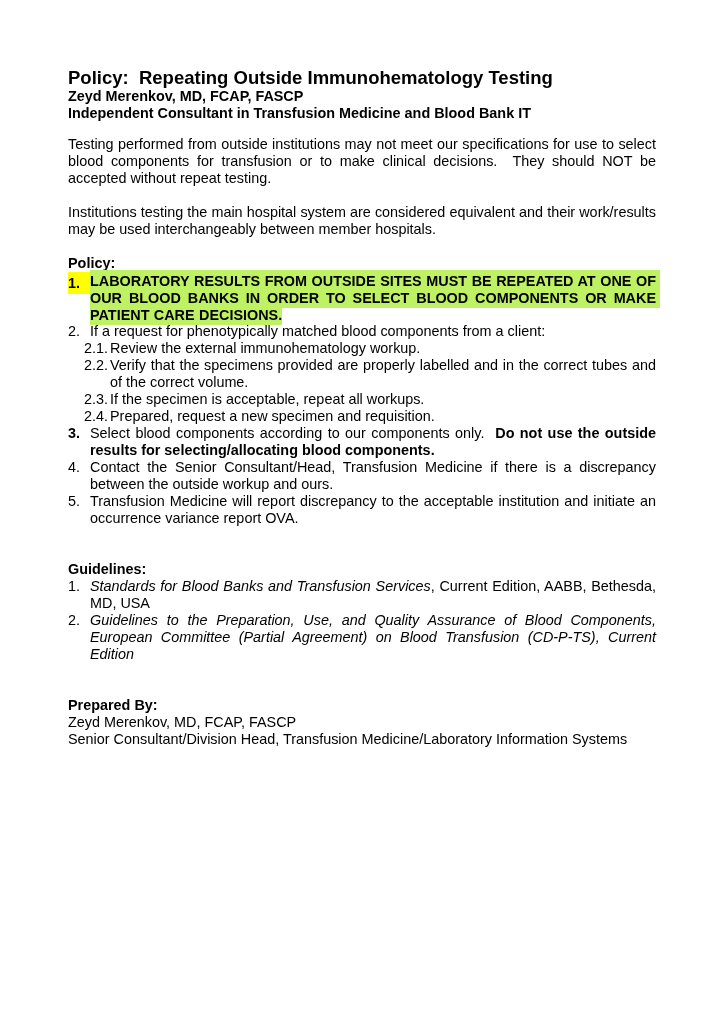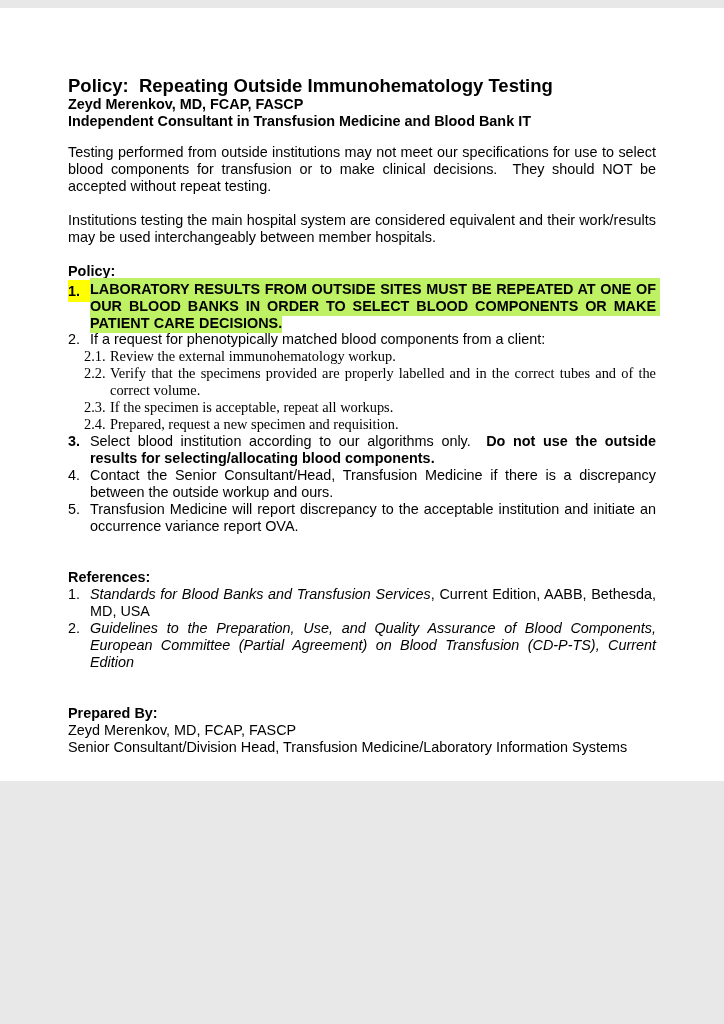--- a/index.html
+++ b/index.html
@@ -1,39 +1,39 @@
 <!DOCTYPE html>
 <html><head>
 <meta charset="utf-8">
 <style>
   html,body{margin:0;padding:0;background:#e8e8e8;}
   .page{
     position:relative;
-    width:724px;height:773px;
+    width:724px;height:1024px;
     background:#ffffff;
     font-family:"Liberation Sans", sans-serif;
     color:#000000;
     overflow:hidden;
-    margin:8px auto;
+    margin:0 auto;
   }
   .content{
     position:absolute;left:68px;top:68px;width:588px;
     font-size:14.4px;line-height:17px;
   }
   .title{font-weight:bold;font-size:18.5px;line-height:20px;}
   .b{font-weight:bold;}
   .i{font-style:italic;}
   .txt{white-space:pre-wrap;}
   .just{text-align:justify;}
   .sp-h{height:14px;}
   .sp1{height:17px;}
   .sp2{height:34px;}
   .li{position:relative;padding-left:22px;}
   .li .num{position:absolute;left:0;top:0;white-space:nowrap;}
-  .sub{margin-left:16px;padding-left:26px;font-family:Liberation Serif, serif;}
+  .sub{margin-left:16px;padding-left:26px;}
   .tight{word-spacing:0.4px;}
   .hl{background:#bef264;padding:2.5px 0;}
   .numhl{top:-2.5px;height:22px;padding-top:2.5px;box-sizing:border-box;width:22px;background:#ffff00;}
 </style>
 </head>
 <body>
 
 <div class="page">
   <div class="content">
 
@@ -55,29 +55,29 @@
     <div class="li just"><span class="num">2.</span><span class="txt">If a request for phenotypically matched blood components from a client:</span></div>
 
     <div class="li sub just"><span class="num">2.1.</span><span class="txt">Review the external immunohematology workup.</span></div>
 
     <div class="li sub just"><span class="num">2.2.</span><span class="txt">Verify that the specimens provided are properly labelled and in the correct tubes and of the correct volume.</span></div>
 
     <div class="li sub just"><span class="num">2.3.</span><span class="txt">If the specimen is acceptable, repeat all workups.</span></div>
 
     <div class="li sub just"><span class="num">2.4.</span><span class="txt">Prepared, request a new specimen and requisition.</span></div>
 
-    <div class="li just"><span class="num b">3.</span><span class="txt">Select blood institution according to our algorithms only.  </span><span class="b txt">Do not use the outside results for selecting/allocating blood components.</span></div>
+    <div class="li just"><span class="num b">3.</span><span class="txt">Select blood components according to our components only.  </span><span class="b txt">Do not use the outside results for selecting/allocating blood components.</span></div>
 
     <div class="li just"><span class="num">4.</span><span class="txt">Contact the Senior Consultant/Head, Transfusion Medicine if there is a discrepancy between the outside workup and ours.</span></div>
 
     <div class="li just"><span class="num">5.</span><span class="txt">Transfusion Medicine will report discrepancy to the acceptable institution and initiate an occurrence variance report OVA.</span></div>
 
     <div class="sp2"></div>
 
-    <div class="b txt">References:</div>
+    <div class="b txt">Guidelines:</div>
 
     <div class="li just"><span class="num">1.</span><span class="i txt">Standards for Blood Banks and Transfusion Services</span><span class="txt">, Current Edition, AABB, Bethesda, MD, USA</span></div>
 
     <div class="li just"><span class="num">2.</span><span class="i txt">Guidelines to the Preparation, Use, and Quality Assurance of Blood Components, European Committee (Partial Agreement) on Blood Transfusion (CD-P-TS), Current Edition</span></div>
 
     <div class="sp2"></div>
 
     <div class="b txt">Prepared By:</div>
     <div class="txt">Zeyd Merenkov, MD, FCAP, FASCP</div>
     <div class="txt">Senior Consultant/Division Head, Transfusion Medicine/Laboratory Information Systems</div>

